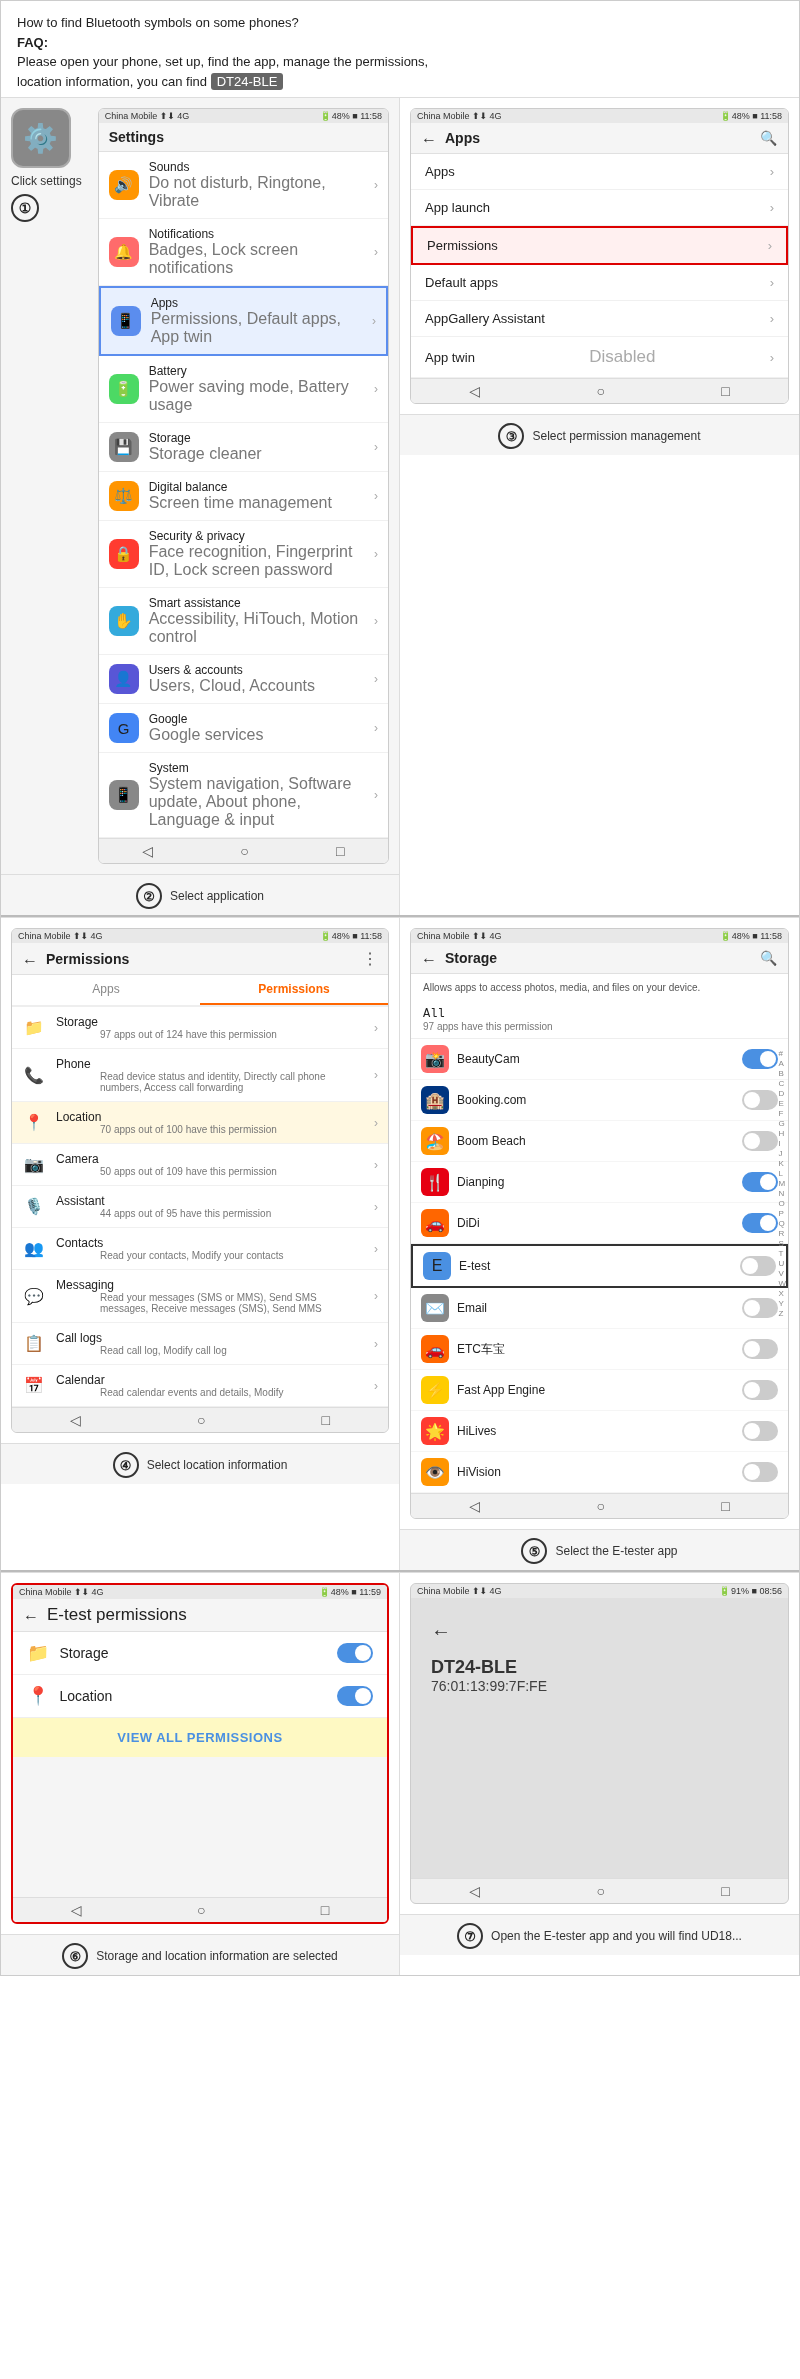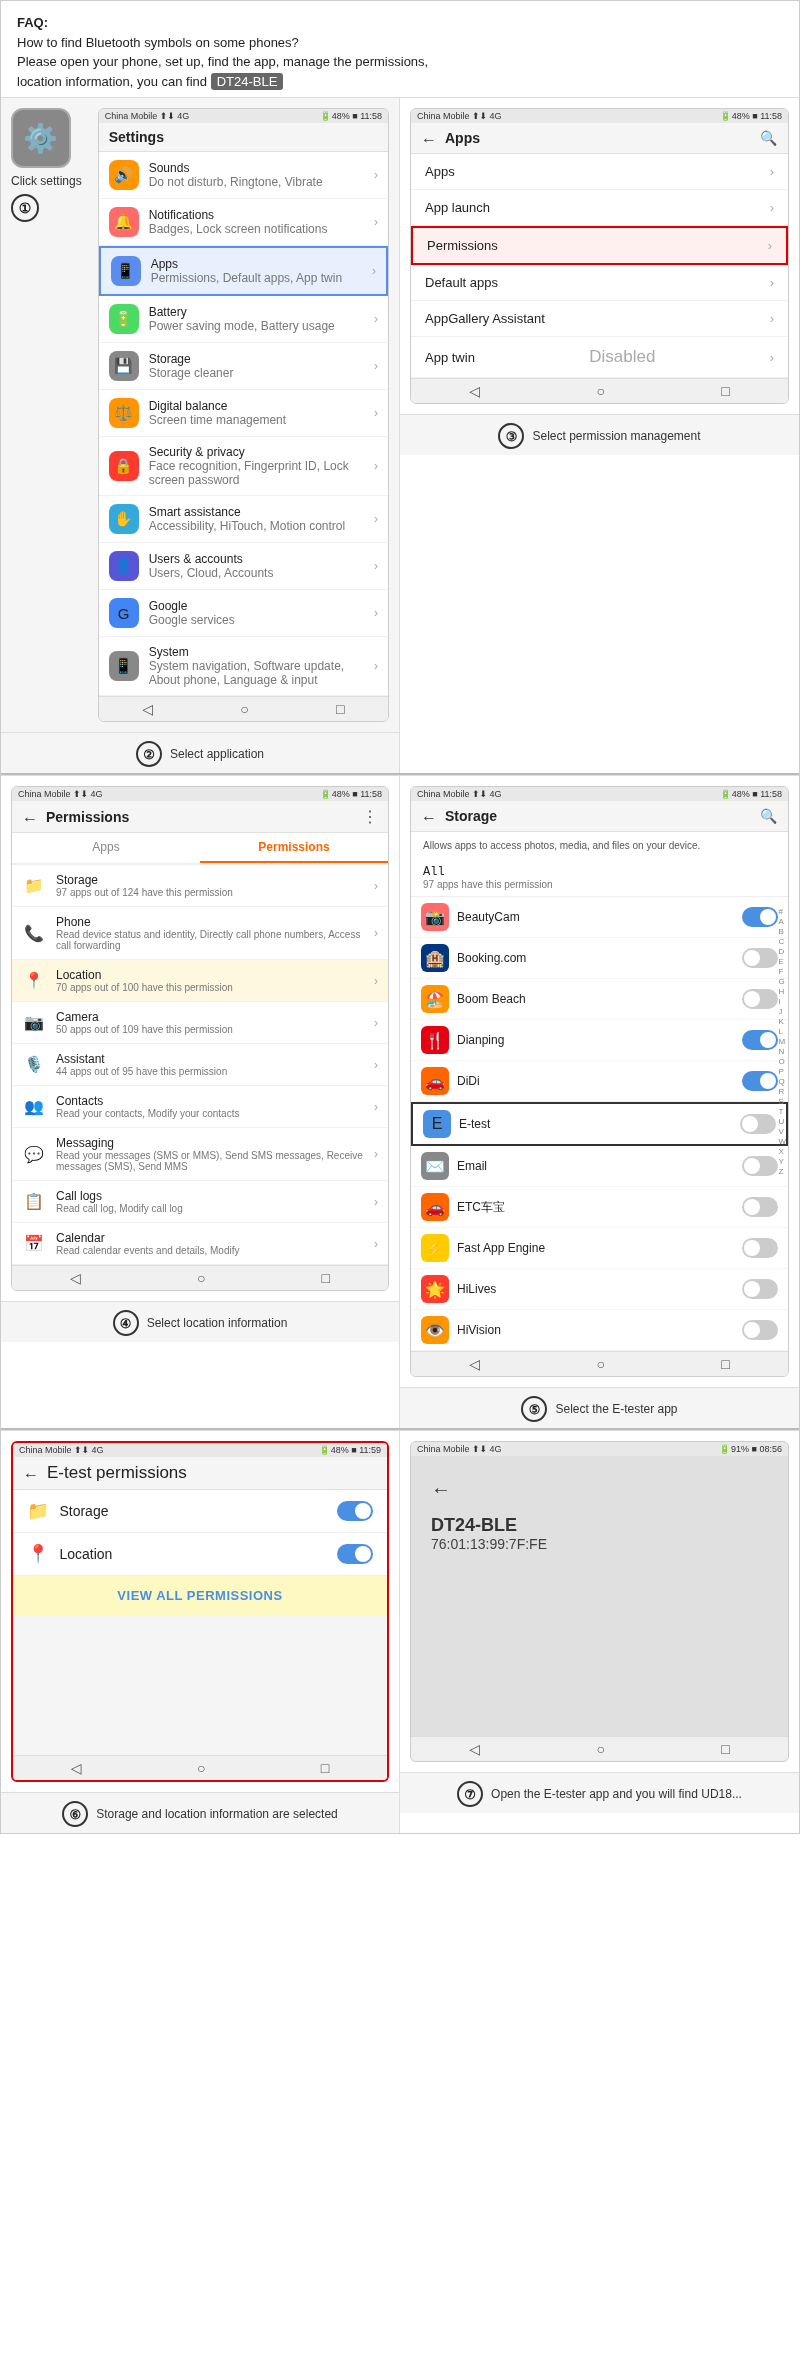--- a/index.html
+++ b/index.html
@@ -64,21 +64,21 @@
     }
     .settings-list-item .icon-circle {
       width: 30px; height: 30px;
       border-radius: 8px;
       display: flex; align-items: center; justify-content: center;
       font-size: 15px;
       flex-shrink: 0;
     }
     .settings-list-item .item-text { flex: 1; }
     .settings-list-item .item-title { font-size: 12px; font-weight: 500; }
-    .settings-list-item .item-sub { font-size: 12px; color: #777; }
+    .settings-list-item .item-sub { font-size: 16px; color: #777; }
     .settings-list-item .chevron { color: #aaa; font-size: 12px; }
     .settings-list-item.highlighted { background: #e8f0fe; border: 2px solid #5b8dee; }
 
     
     .apps-list-item {
       display: flex;
       align-items: center;
       padding: 10px 14px;
       border-bottom: 1px solid #f0f0f0;
       background: #fff;
@@ -172,21 +172,21 @@
       border-bottom: 1px solid #f0f0f0;
       background: #fff;
       gap: 10px;
     }
     .perm-item.highlighted {
       background: #fff8e1;
     }
     .perm-icon { font-size: 16px; width: 24px; text-align: center; color: #555; }
     .perm-text { flex: 1; }
     .perm-name { font-size: 12px; font-weight: 500; }
-    .perm-desc { font-size: 10px; color: #777; }
+    .perm-desc { font-size: 10px; color: #777; margin-left: 44px; }
     .perm-chevron { color: #aaa; font-size: 12px; }
 
     
     .storage-desc {
       padding: 8px 12px;
       font-size: 10px;
       color: #555;
       background: #fff;
     }
     .storage-all {
@@ -309,22 +309,22 @@
       height: 2px;
       background: #bbb;
     }
   </style>
 </head>
 <body>
 
 <div class="outer-container">
 
   <div class="faq-section top-faq">
+    <div>How to find Bluetooth symbols on some phones?</div>
     <div style="font-weight:bold;">FAQ:</div>
-    <div>How to find Bluetooth symbols on some phones?</div>
     <div>Please open your phone, set up, find the app, manage the permissions,</div>
     <div>
       <span>location information, you can find</span> <span class="highlight-gray">DT24-BLE</span>
     </div>
   </div>
 
   <div class="phones-row">
 
     <div class="phone-col">
 

